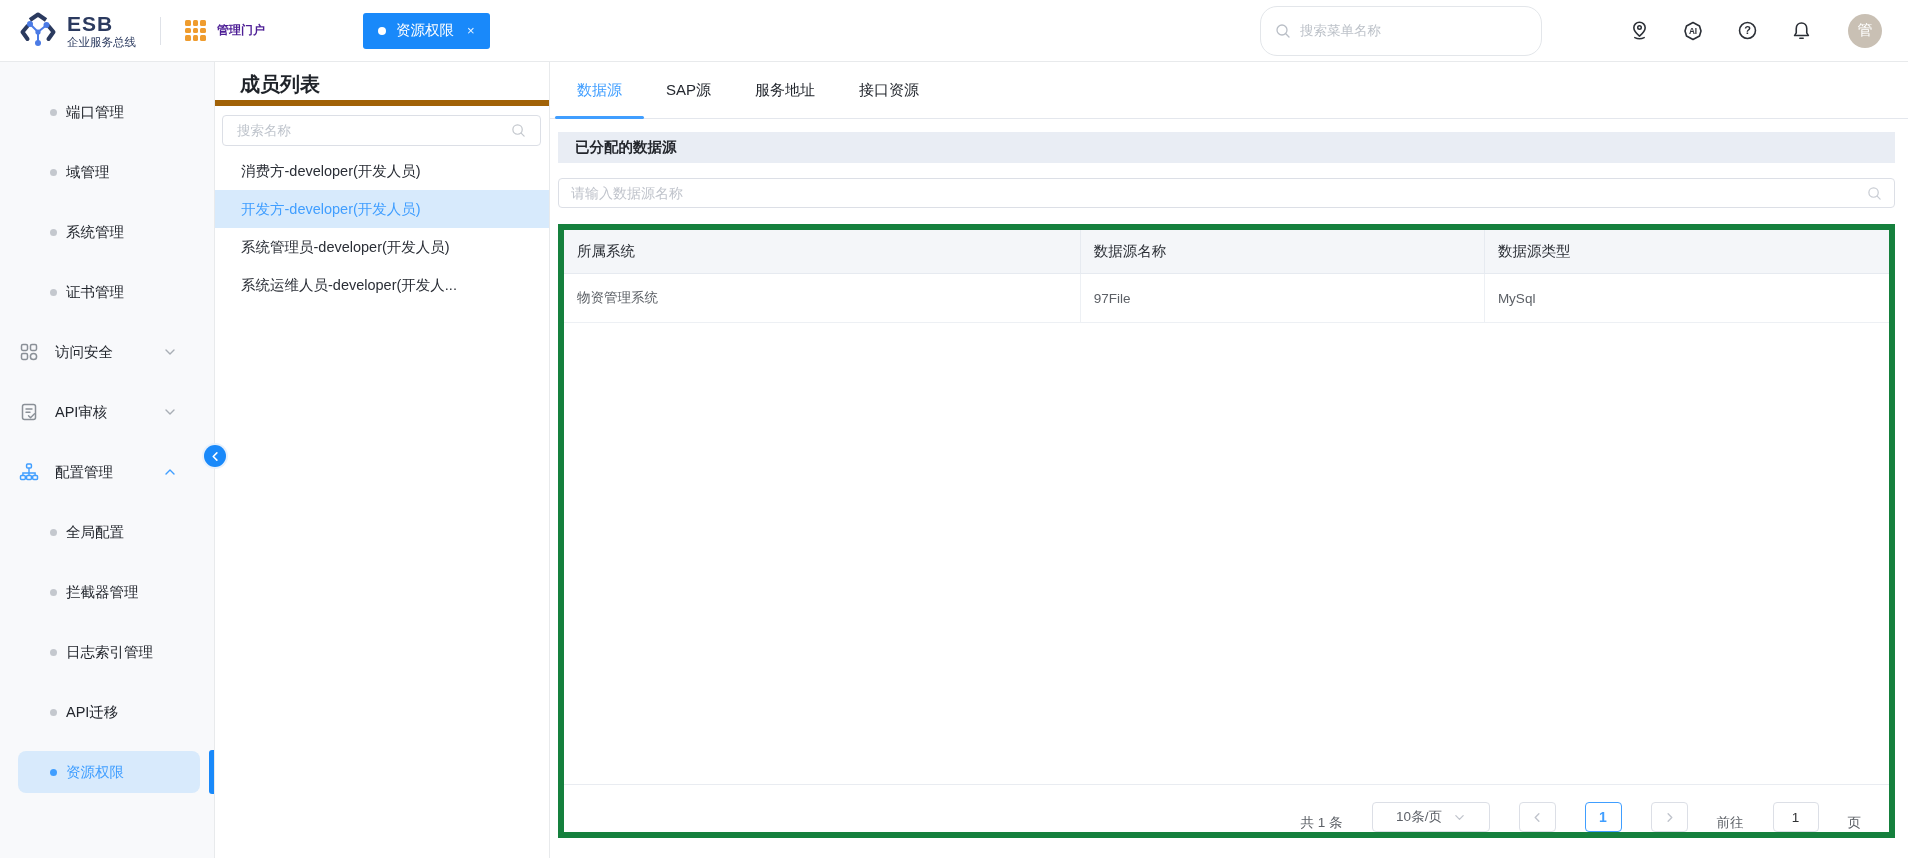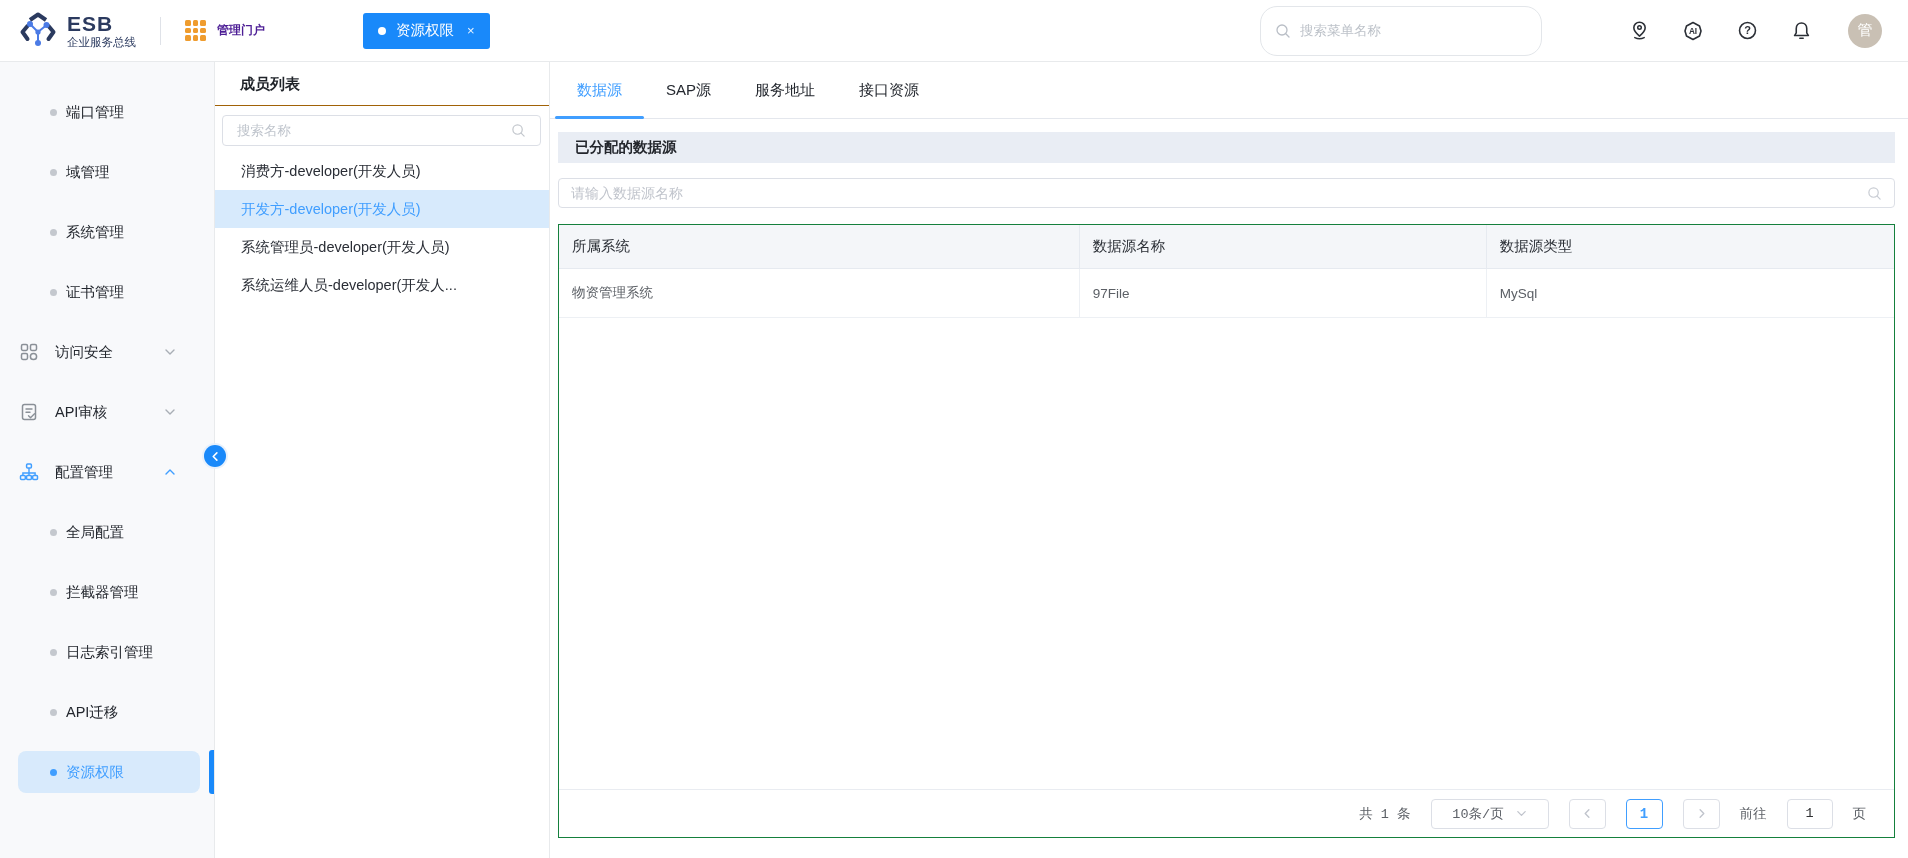--- a/index.html
+++ b/index.html
@@ -44,47 +44,47 @@
   .side-item.active-group .gicon, .side-item.active-group .chev { color:#409eff; }
   .side-item.selected { color:#409eff; }
   .side-item.selected .bullet { background:#409eff; }
   .side-item.selected::before { content:""; position:absolute; left:18px; right:14px; top:9px; bottom:9px; background:#d8eafc; border-radius:8px; z-index:0; }
   .side-item.selected::after { content:""; position:absolute; right:0; top:8px; bottom:8px; width:5px; background:#1989fa; border-radius:3px 0 0 3px; z-index:0; }
 
   .collapse-btn { position:absolute; left:204px; top:383px; width:22px; height:22px; border-radius:50%; background:#1989fa; color:#fff; display:flex; align-items:center; justify-content:center; cursor:pointer; box-shadow:0 0 0 2px rgba(230,240,252,.9); z-index:5; }
 
   
   .member-panel { width:335px; background:#fff; border-right:1px solid #e8eaec; flex:none; display:flex; flex-direction:column; }
-  .panel-title { height:44px; line-height:44px; padding-left:25px; font-size:15px; font-weight:700; color:#1f2329; border-bottom:1px solid #a16207; }
+  .panel-title { height:44px; line-height:44px; padding-left:25px; font-size:20px; font-weight:700; color:#1f2329; border-bottom:6px solid #a16207; }
   .member-search { margin:9px 8px 6px 7px; height:31px; border:1px solid #dcdfe6; border-radius:4px; display:flex; align-items:center; padding:0 14px; color:#c3c7cd; }
   .member-search input { border:none; outline:none; flex:1; font-size:13.5px; color:#303133; font-family:inherit; }
   .member-search input::placeholder { color:#bfc4cc; }
   .member-item { height:38px; display:flex; align-items:center; padding-left:26px; font-size:14.5px; color:#2a2e36; cursor:pointer; white-space:nowrap; overflow:hidden; }
   .member-item.selected { background:#d7eafc; color:#409eff; }
 
   
   .main { flex:1; display:flex; flex-direction:column; min-width:0; background:#fff; }
   .tabs { height:57px; display:flex; align-items:stretch; border-bottom:1px solid #e4e7ed; padding-left:5px; flex:none; }
   .tab { padding:0 22px; display:flex; align-items:center; font-size:15px; color:#24282f; position:relative; cursor:pointer; }
   .tab.active { color:#409eff; }
   .tab.active::after { content:""; position:absolute; left:0; right:0; bottom:-1px; height:3px; background:#409eff; border-radius:2px; }
   .section-band { margin:13px 13px 0 8px; height:31px; background:#e9edf4; display:flex; align-items:center; padding-left:17px; font-size:14.5px; font-weight:700; color:#23262c; flex:none; }
   .ds-search { margin:15px 13px 0 8px; height:30px; border:1px solid #dcdfe6; border-radius:4px; display:flex; align-items:center; padding:0 12px; color:#c8ccd3; flex:none; }
   .ds-search input { border:none; outline:none; flex:1; font-size:14px; color:#303133; font-family:inherit; }
   .ds-search input::placeholder { color:#c0c4cc; }
 
-  .table-card { margin:16px 13px 20px 8px; flex:1; border:1px solid #15803d; display:flex; flex-direction:column; min-height:0; }
+  .table-card { margin:16px 13px 20px 8px; flex:1; border:6px solid #15803d; display:flex; flex-direction:column; min-height:0; }
   .thead { display:flex; height:44px; background:#f4f6f9; border-bottom:1px solid #e6eaf0; flex:none; }
   .th { padding-left:13px; display:flex; align-items:center; font-size:14.5px; color:#2a2e35; font-weight:500; border-right:1px solid #e6eaf0; }
   .th:last-child, .td:last-child { border-right:none; }
   .c1 { width:39%; } .c2 { width:30.5%; } .c3 { width:30.5%; }
   .trow { display:flex; height:49px; border-bottom:1px solid #edf0f4; flex:none; cursor:pointer; }
   .td { padding-left:13px; display:flex; align-items:center; font-size:13.5px; color:#5c6066; border-right:1px solid #edf0f4; }
   .tfill { flex:1; }
-  .pager { height:48px; border-top:1px solid #e9ecf1; display:flex; align-items:center; justify-content:flex-end; padding-right:28px; gap:20px; font-size:13.5px; color:#5c6066; flex:none;font-family:Liberation Mono, monospace; }
+  .pager { height:48px; border-top:1px solid #e9ecf1; display:flex; align-items:flex-end; justify-content:flex-end; padding-right:28px; gap:29px; font-size:13.5px; color:#5c6066; flex:none; }
   .pg-select { width:118px; height:30px; border:1px solid #dcdfe6; border-radius:4px; display:flex; align-items:center; justify-content:center; gap:12px; color:#5e6269; cursor:pointer; }
   .pg-select .chev { color:#c0c4cc; width:11px; height:11px; }
   .pg-btn { width:37px; height:30px; border:1px solid #dcdfe6; border-radius:4px; background:#fff; display:flex; align-items:center; justify-content:center; color:#c0c4cc; cursor:pointer; }
   .pg-btn.current { border-color:#409eff; color:#409eff; font-weight:700; font-size:14px; }
   .goto-input { width:46px; height:30px; border:1px solid #dcdfe6; border-radius:4px; text-align:center; color:#303133; font-size:13.5px; outline:none; font-family:inherit; }
   svg { display:block; }
 </style>
 </head>
 <body>
 

